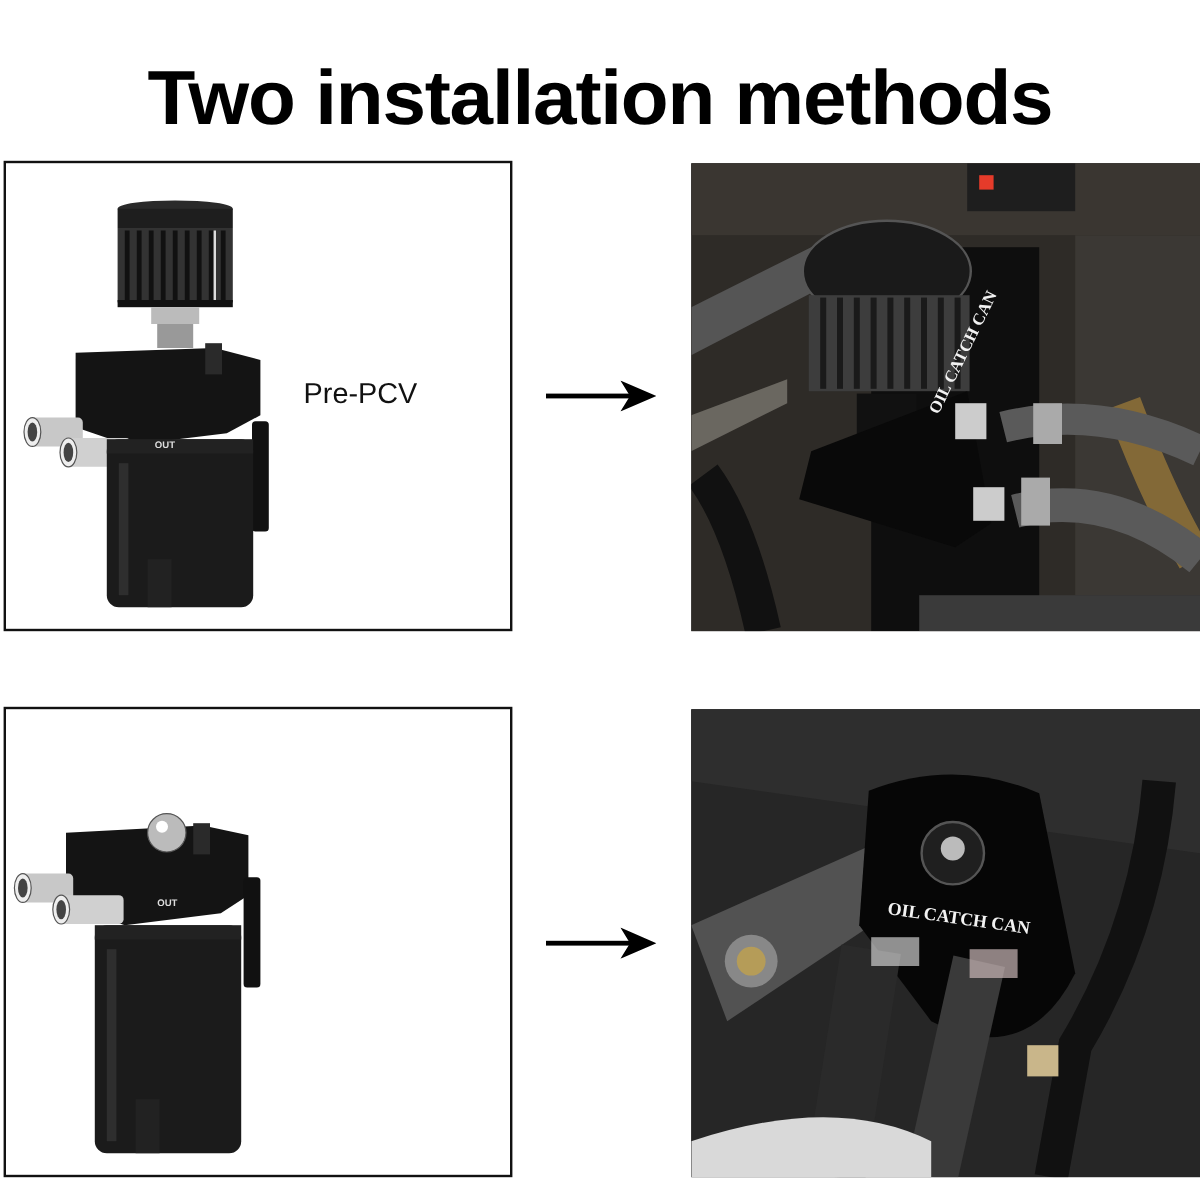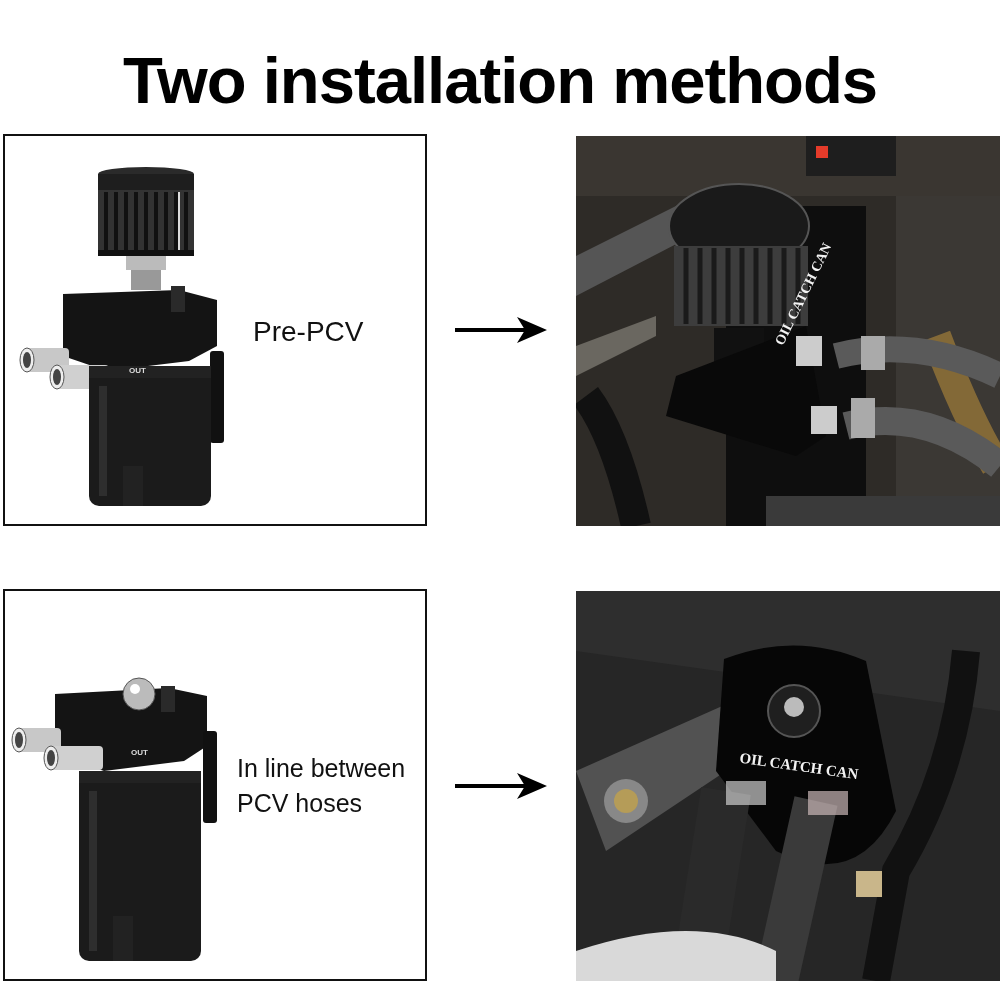--- a/index.html
+++ b/index.html
@@ -1,21 +1,21 @@
 <!DOCTYPE html>
 <html><head>
   <meta charset="utf-8">
   <style>
     html, body { margin: 0; padding: 0; }
     body { width: 1000px; height: 1000px; background: #ffffff; position: relative; overflow: hidden; font-family: "Liberation Sans", sans-serif; }
     .title { position: absolute; left: 0; top: 6px; width: 1000px; text-align: center; font-family: "Liberation Sans", sans-serif; font-weight: 900; font-size: 64px; letter-spacing: -1px; color: #000; transform: scaleX(1.02); line-height: 1; }
     .panel { position: absolute; left: 3px; width: 424px; height: 392px; border: 2px solid #111; background: #fff; box-sizing: border-box; }
     .panel.p1 { top: 134px; }
     .panel.p2 { top: 589px; }
-    .label { position: absolute; font-family: "Liberation Sans", sans-serif; font-size: 28px; color: #111; line-height: 1.25; }
+    .label { position: absolute; font-family: "Liberation Sans", sans-serif; font-size: 24px; color: #111; line-height: 1.25; }
     .p1 .label { left: 248px; top: 178px; }
     .p2 .label { left: 232px; top: 160px; font-size: 25px; line-height: 1.4; }
     .arrow { position: absolute; left: 455px; width: 92px; height: 26px; }
     .arrow.a1 { top: 317px; }
     .arrow.a2 { top: 773px; }
     .photo { position: absolute; left: 576px; width: 424px; height: 390px; overflow: hidden; }
     .photo.ph1 { top: 136px; background: #2a2724; }
     .photo.ph2 { top: 591px; background: #1a1a1a; }
     .photo svg, .product svg { display: block; }
     .product { position: absolute; }
@@ -140,24 +140,20 @@
 
       <rect x="194" y="55" width="14" height="92" rx="3" fill="#111"></rect>
 
       <rect x="70" y="95" width="122" height="190" rx="10" fill="#1b1b1b"></rect>
       <rect x="70" y="95" width="122" height="12" fill="#222"></rect>
       <rect x="80" y="115" width="8" height="160" fill="#2e2e2e"></rect>
       <rect x="104" y="240" width="20" height="45" fill="#222"></rect>
     </svg>
     <span class="mini-out" style="left:122px;top:72px;">OUT</span>
   </div>
-  <div class="label">
-    <span>In line between</span><br>
-    <span>PCV hoses</span>
-  </div>
 </div>
 
 <div class="arrow a2">
   <svg width="92" height="26" viewBox="0 0 92 26">
     <rect x="0" y="11" width="70" height="4" fill="#000"></rect>
     <polygon points="62,0 92,13 62,26 70,13" fill="#000"></polygon>
   </svg>
 </div>
 
 <div class="photo ph2">

